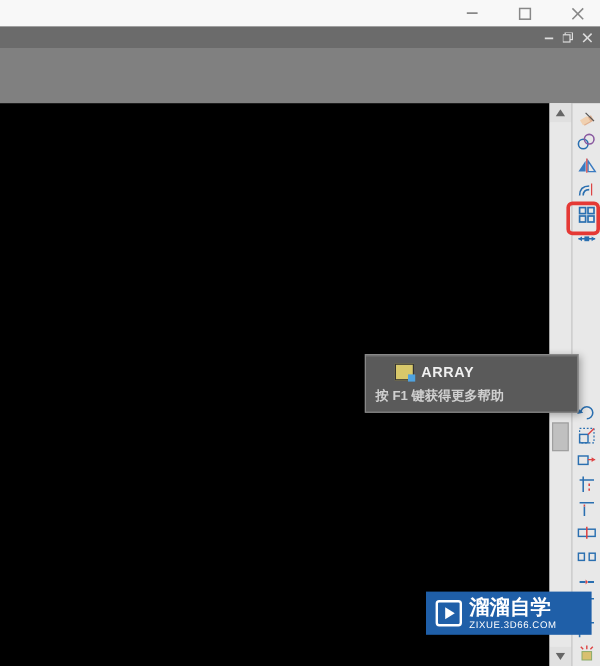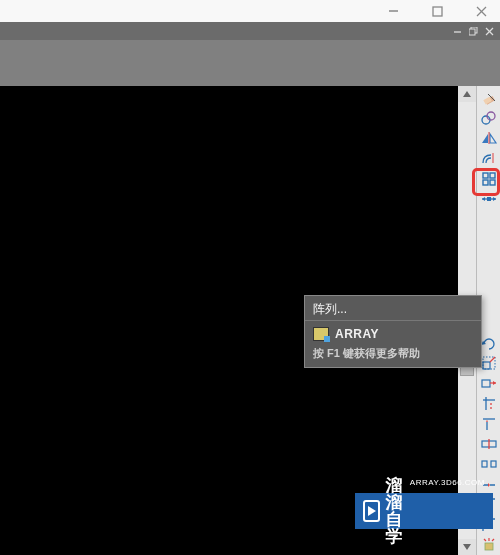--- a/index.html
+++ b/index.html
@@ -162,21 +162,21 @@
       font-size: 11px;
     }
     .tooltip .divider {
       height: 1px;
       background: #787878;
     }
     .tooltip .cmd-row {
       display: flex;
       align-items: center;
       gap: 6px;
-      padding: 6px 8px 3px 8px;
+      padding: 6px 8px 3px 24px;
     }
     .tooltip .cmd-icon {
       width: 16px;
       height: 14px;
       background: #d8c86a;
       border: 1px solid #333;
       position: relative;
     }
     .tooltip .cmd-icon::after {
       content: "";
@@ -223,21 +223,21 @@
     .watermark .play::after {
       content: "";
       border-left: 8px solid #fff;
       border-top: 5px solid transparent;
       border-bottom: 5px solid transparent;
       margin-left: 2px;
     }
     .watermark .txt {
       color: #fff;
       display: flex;
-      flex-direction: row;
+      flex-direction: column;
       line-height: 1;
     }
     .watermark .brand {
       font-size: 17px;
       font-weight: bold;
     }
     .watermark .url {
       font-size: 8px;
       letter-spacing: 0.5px;
       margin-top: 2px;
@@ -444,30 +444,29 @@
         <line x1="4" y1="3" x2="6" y2="5" stroke="#d44" stroke-width="1.2"></line>
         <line x1="14" y1="3" x2="12" y2="5" stroke="#d44" stroke-width="1.2"></line>
       </svg>
     </div>
 
   </div>
 
   <div class="highlight-box"></div>
 
   <div class="tooltip">
-    <div class="head">阵列...</div>
     <div class="divider"></div>
     <div class="cmd-row">
       <div class="cmd-icon"></div>
       <div class="cmd">ARRAY</div>
     </div>
     <div class="help">按 F1 键获得更多帮助</div>
   </div>
 
   <div class="watermark">
     <div class="play"></div>
     <div class="txt">
       <div class="brand">溜溜自学</div>
-      <div class="url">ARRAY.3D66.COM</div>
+      <div class="url">ZIXUE.3D66.COM</div>
     </div>
   </div>
 
 </div>
 
 </body></html>

